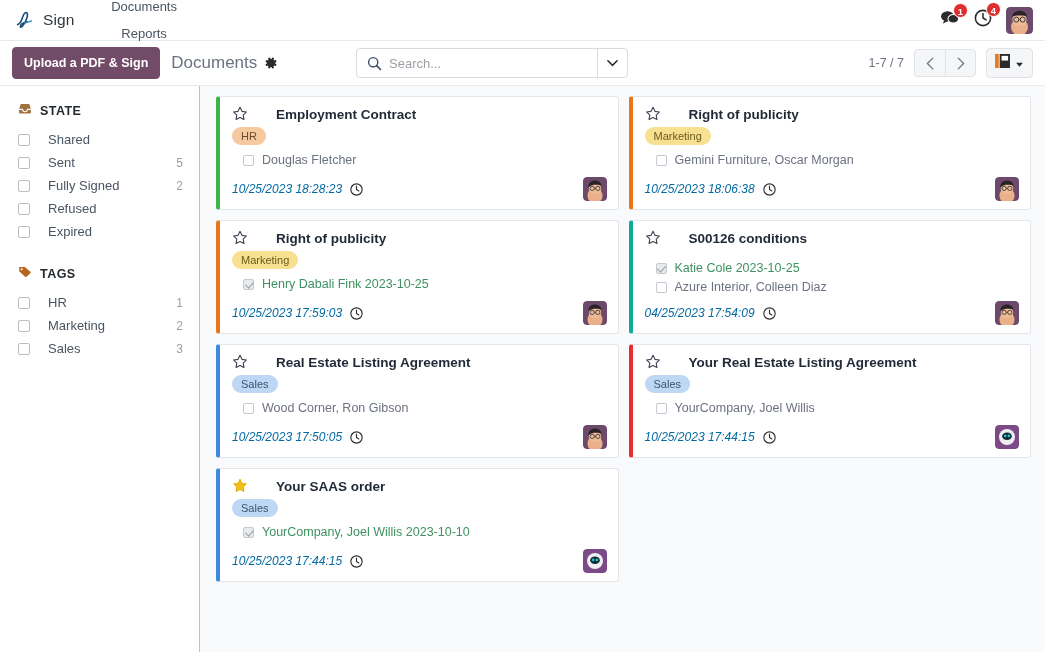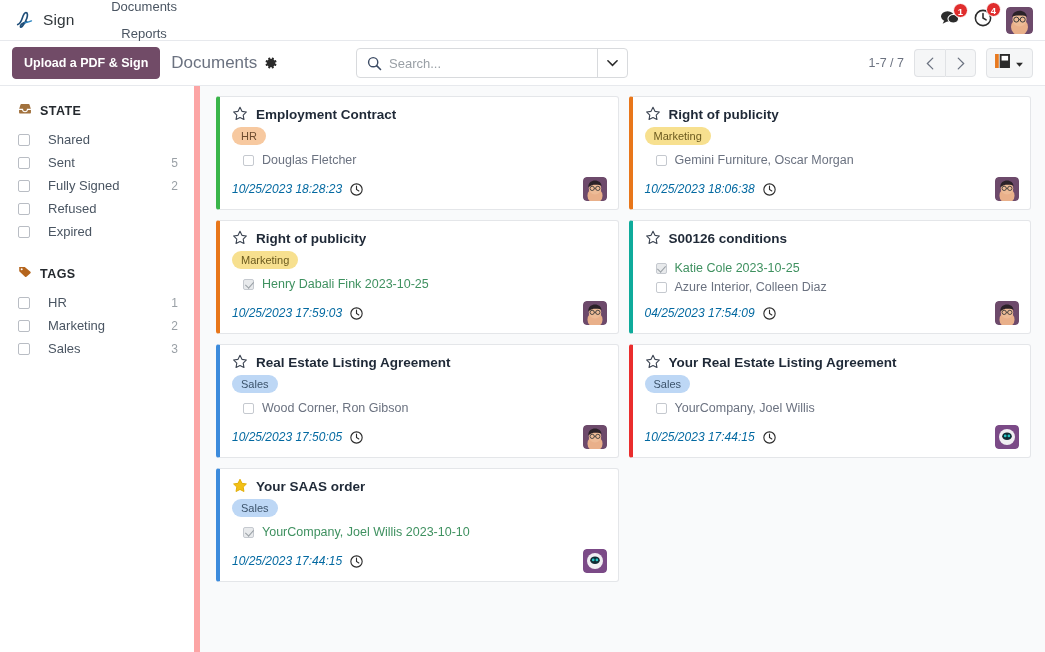--- a/index.html
+++ b/index.html
@@ -125,21 +125,21 @@
   .content {
     display: flex;
     height: 566px;
     background: #f9fafb;
   }
 
   
   .sidebar {
     width: 200px; min-width: 200px;
     background: #ffffff;
-    border-right: 6px solid #fca5a5;
+    border-right: 1px solid #fca5a5;
     padding: 16px 0 7px 0;
     overflow: hidden;
   }
   .section { margin-bottom: 22px; }
   .section-header {
     display: flex; align-items: center; gap: 8px;
     padding: 0 14px 0 18px;
     font-size: 12.5px; font-weight: bold;
     color: #24292e; letter-spacing: .45px;
     margin-bottom: 9px;
@@ -185,21 +185,21 @@
     cursor: pointer;
     position: relative;
   }
   .card-title-row {
     display: flex; align-items: center; gap: 8px;
     margin-bottom: 5px;
   }
   .star { cursor: pointer; display: flex; flex-shrink: 0; }
   .card-title {
     font-size: 13.5px; font-weight: bold; color: #1f2937;
-    white-space: nowrap; overflow: hidden; text-overflow: ellipsis;
+    white-space: nowrap; overflow: hidden; text-overflow: ellipsis; margin-left: 20px;
   }
   .tag-badge {
     display: inline-block;
     font-size: 11px;
     padding: 2.5px 9px;
     border-radius: 11px;
     margin-bottom: 6px;
     align-self: flex-start;
     line-height: 1.15;
   }

